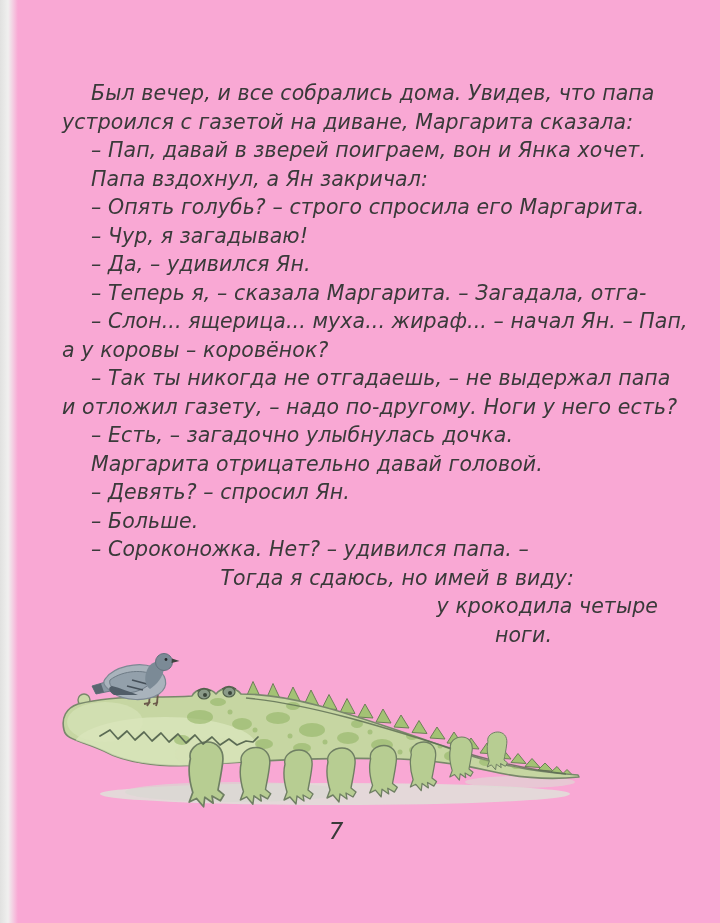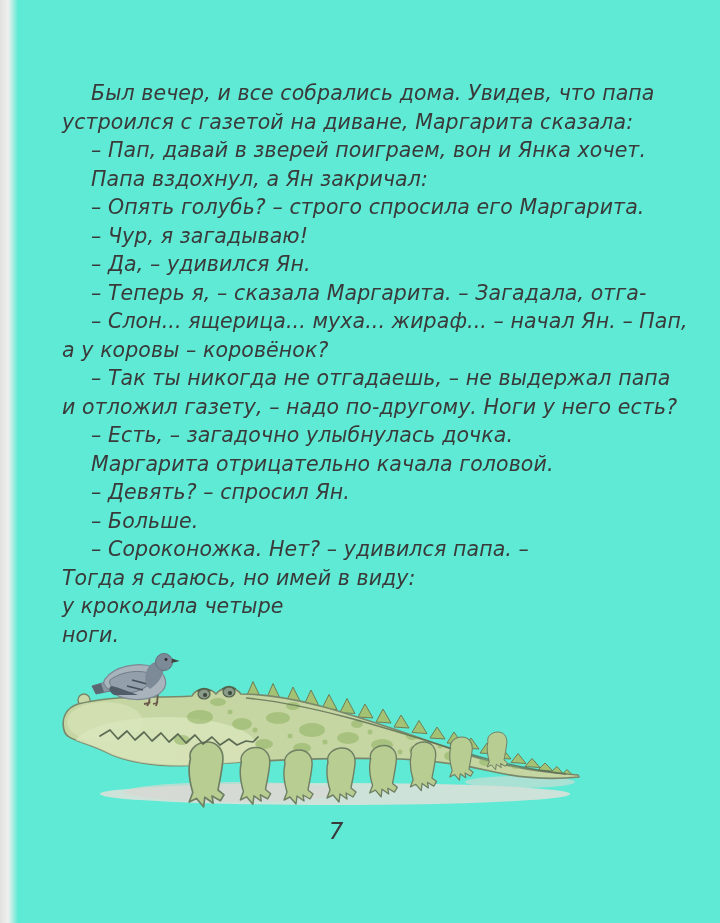--- a/index.html
+++ b/index.html
@@ -1,37 +1,37 @@
 <!DOCTYPE html>
 <html><head>
 <meta charset="utf-8">
 <style>
   html,body { margin:0; padding:0; }
   .page {
     position:relative;
     width:720px; height:923px;
-    background:#5eead4;
+    background:#f9a8d4;
     overflow:hidden;
     font-family:"DejaVu Sans", sans-serif;
   }
   .edge-shadow {
     position:absolute; left:0; top:0; bottom:0; width:18px;
     background:linear-gradient(90deg, #e1e1e0 0%, #f0f0ef 45%, rgba(253,253,252,0) 100%);
   }
   .story {
     position:absolute; left:62px; top:79px; width:596px;
     font-style:italic;
     font-size:20.5px;
     line-height:28.5px;
     color:#3a3a3a;
     letter-spacing:0.1px;
   }
   .line { white-space:nowrap; height:28.5px; }
   .line.indent { padding-left:29px; }
-  .line.right { }
+  .line.right { text-align:right; }
   .line.r1 { margin-right:84px; }
   .line.r2 { }
   .line.r3 { margin-right:106px;font-style:italic; }
   .page-number {
     position:absolute; left:0; top:818px; width:672px;
     text-align:center;
     font-style:italic;
     font-size:23px;
     color:#3a3a3a;
   }
@@ -52,21 +52,21 @@
     <div class="line indent">Папа вздохнул, а Ян закричал:</div>
     <div class="line indent">– Опять голубь? – строго спросила его Маргарита.</div>
     <div class="line indent">– Чур, я загадываю!</div>
     <div class="line indent">– Да, – удивился Ян.</div>
     <div class="line indent">– Теперь я, – сказала Маргарита. – Загадала, отга-</div>
     <div class="line indent">– Слон... ящерица... муха... жираф... – начал Ян. – Пап,</div>
     <div class="line">а у коровы – коровёнок?</div>
     <div class="line indent">– Так ты никогда не отгадаешь, – не выдержал папа</div>
     <div class="line">и отложил газету, – надо по-другому. Ноги у него есть?</div>
     <div class="line indent">– Есть, – загадочно улыбнулась дочка.</div>
-    <div class="line indent">Маргарита отрицательно качала головой.</div>
+    <div class="line indent">Маргарита отрицательно давай головой.</div>
     <div class="line indent">– Девять? – спросил Ян.</div>
     <div class="line indent">– Больше.</div>
     <div class="line indent">– Сороконожка. Нет? – удивился папа. –</div>
     <div class="line right r1">Тогда я сдаюсь, но имей в виду:</div>
     <div class="line right r2">у крокодила четыре</div>
     <div class="line right r3">ноги.</div>
   </div>
 
   <svg class="illustration" viewBox="0 0 560 180" xmlns="http://www.w3.org/2000/svg">
 

